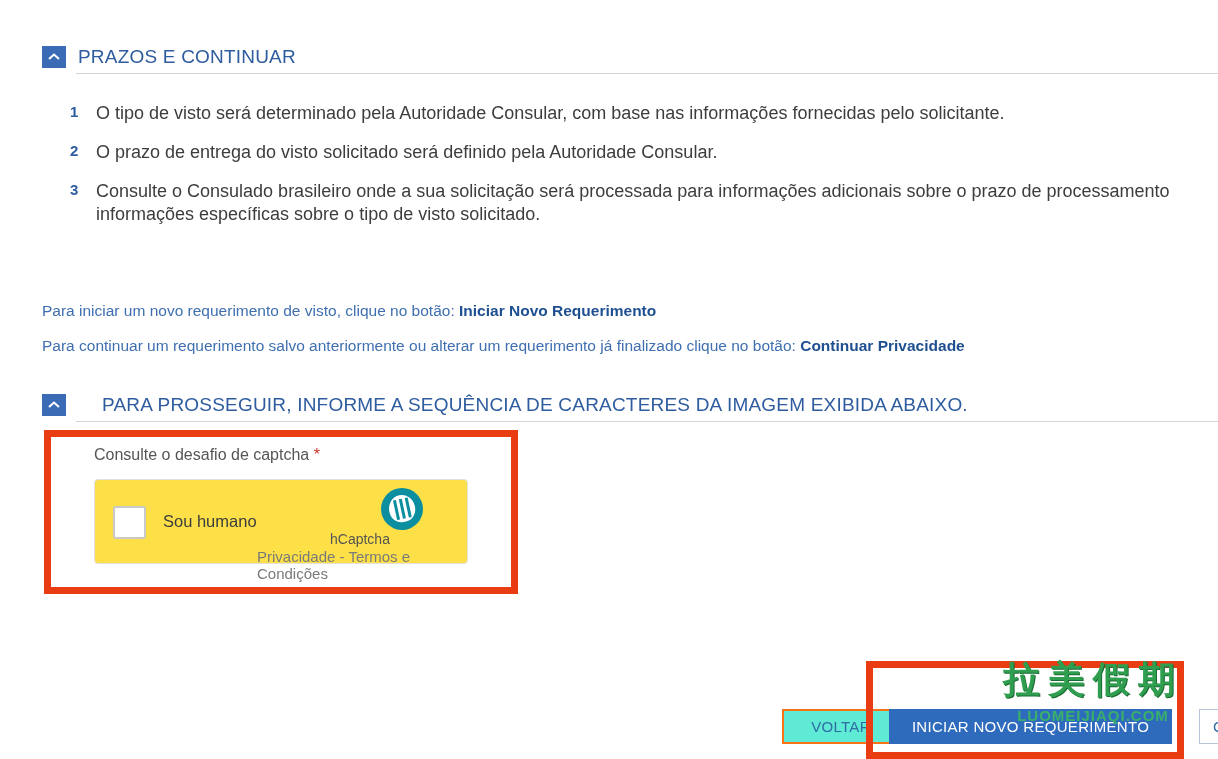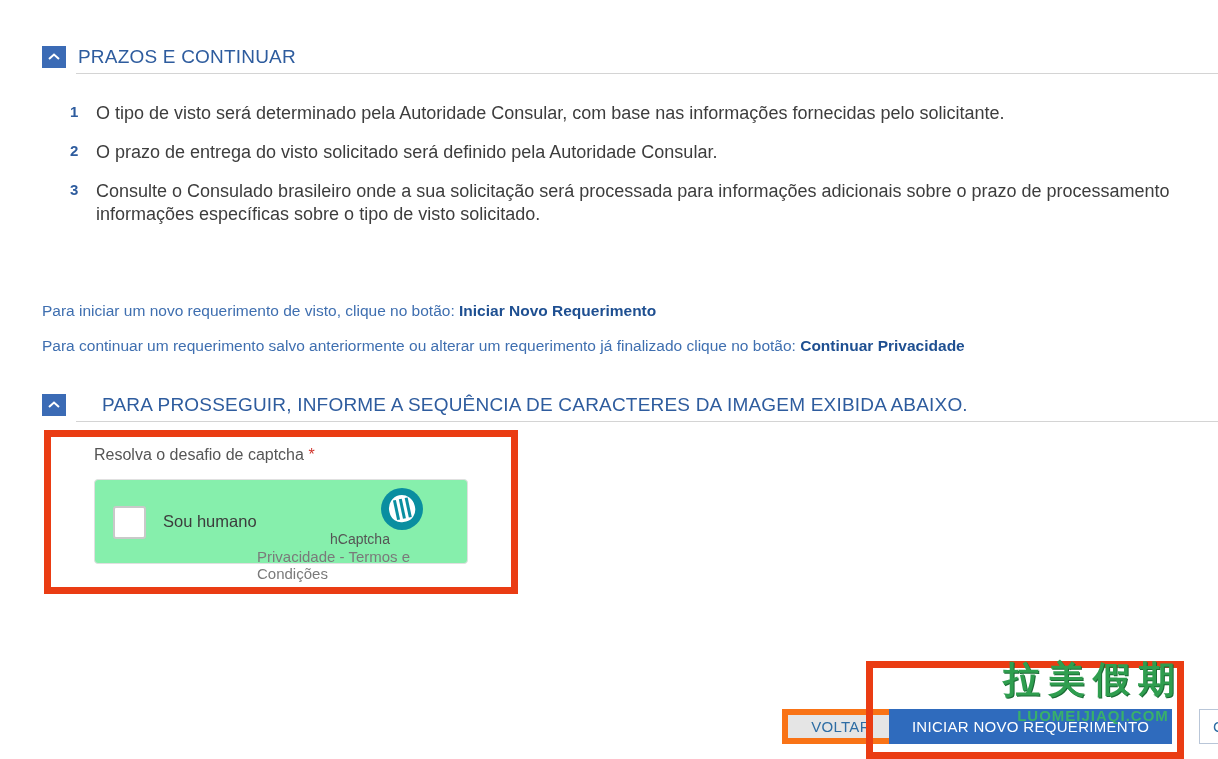--- a/index.html
+++ b/index.html
@@ -107,21 +107,21 @@
     color: #555555;
   }
   .captcha-label .req { color: #d0342c; }
 
   .hcaptcha-box {
     position: absolute;
     left: 94px;
     top: 479px;
     width: 374px;
     height: 85px;
-    background: #86efac;
+    background: #fde047;
     border: 1px solid #e0e0e0;
     border-radius: 4px;
     box-sizing: border-box;
   }
   .hc-checkbox {
     position: absolute;
     left: 18px;
     top: 26px;
     width: 33px;
     height: 33px;
@@ -201,22 +201,22 @@
     display: flex;
     align-items: center;
     justify-content: center;
     letter-spacing: .3px;
   }
   #btn-voltar {
     left: 782px;
     top: 709px;
     width: 118px;
     height: 35px;
-    border: 6px solid #f97316;
-    background: #e5e5e5;
+    border: 2px solid #f97316;
+    background: #5eead4;
     color: #2e6da4;
   }
   #btn-iniciar {
     left: 889px;
     top: 709px;
     width: 283px;
     height: 35px;
     background: #2f6bbd;
     color: #ffffff;
   }
@@ -307,21 +307,21 @@
     <svg width="12" height="8" viewBox="0 0 12 8" aria-hidden="true">
       <path d="M1 6 L6 1.5 L11 6" fill="none" stroke="#ffffff" stroke-width="2"></path>
     </svg>
   </div>
   <div class="section-title">PARA PROSSEGUIR, INFORME A SEQUÊNCIA DE CARACTERES DA IMAGEM EXIBIDA ABAIXO.</div>
 </div>
 <div class="section-rule" style="top:421px; left:76px; right:0;"></div>
 
 <div class="captcha-highlight"></div>
 <div class="captcha-label">
-  <span>Resolva o desafio de captcha</span>
+  <span>Consulte o desafio de captcha</span>
   <span class="req">*</span>
 </div>
 
 <div class="hcaptcha-box">
   <div class="hc-checkbox"></div>
   <div class="hc-text">Sou humano</div>
   <div class="hc-logo">
       <div class="disc"></div>
     </div>
   <div class="hc-name">hCaptcha</div>

